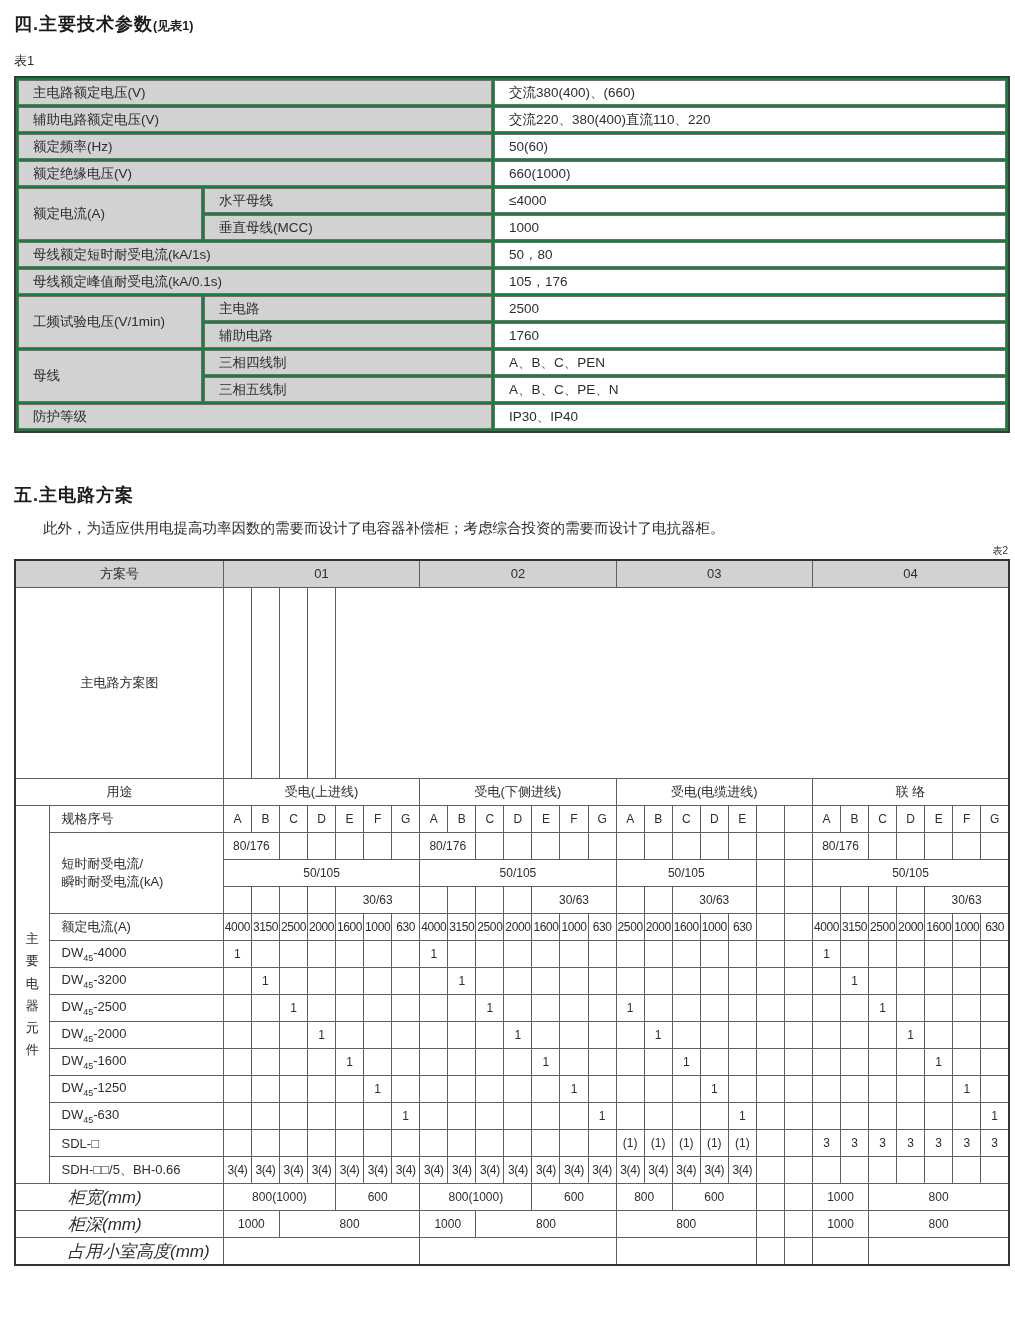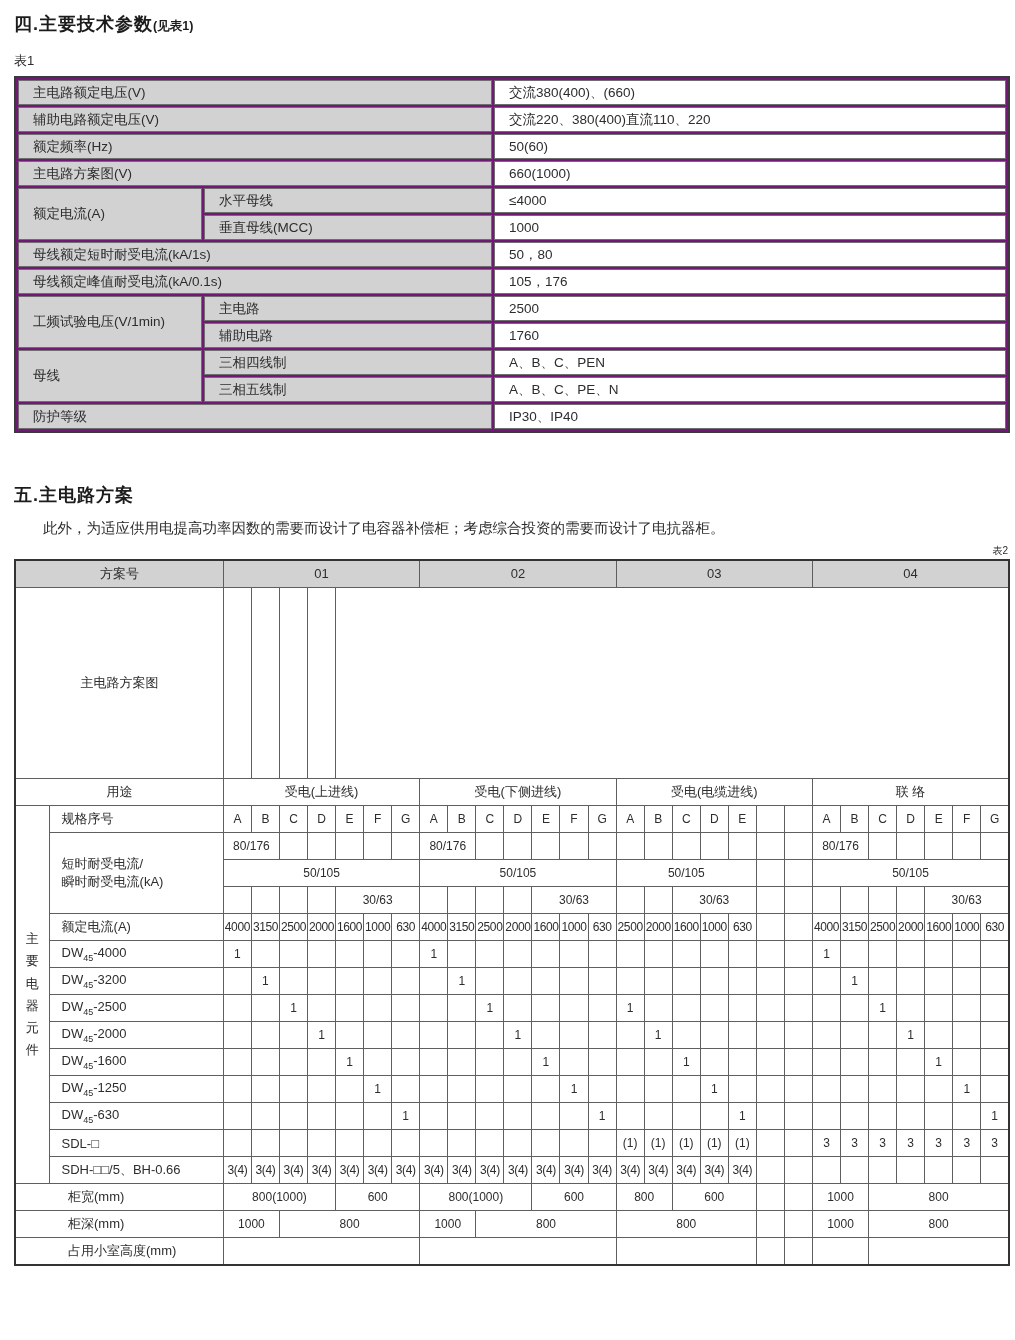--- a/index.html
+++ b/index.html
@@ -4,40 +4,40 @@
 <style>
   html,body{margin:0;padding:0;background:#fff;}
   body{width:1015px;height:1340px;font-family:"Liberation Sans","DejaVu Sans",sans-serif;color:#2d2d2d;overflow:hidden;}
   .content{margin-left:14px;width:996px;}
   .sec-title{font-weight:bold;font-size:18px;color:#1c1c1c;margin:0;letter-spacing:1px;}
   .sec-title .note{font-size:12.5px;letter-spacing:0;}
   #sec4-title{padding-top:12px;}
   .tbl-tag{text-align:left;font-size:13px;margin:16px 2px 6px 0;}
   
   table.t1{border-collapse:separate;border-spacing:2px;width:996px;table-layout:fixed;
-           border:2px solid #3a3a3a;background:#701a75;}
+           border:2px solid #3a3a3a;background:#15803d;}
   table.t1 td{border:1px solid #6e6e6e;height:23px;font-size:13.5px;padding:0 0 0 14px;
               overflow:hidden;white-space:nowrap;}
   table.t1 td.lbl{background:#d2d2d2;}
   table.t1 td.val{background:#fff;padding-left:14px;}
   
   #sec5-title{margin-top:50px;}
   .para{font-size:14.5px;line-height:2.18;text-align:justify;margin:6px 0 0 0;text-indent:2em;}
   .para2-wrap{position:relative;}
   .tag2{position:absolute;right:2px;bottom:-13px;font-size:10px;text-align:center;}
   
   table.t2{border-collapse:collapse;width:996px;table-layout:fixed;border:2px solid #333;margin-top:14px;}
   table.t2 td{border:1px solid #5f5f5f;text-align:center;padding:0;height:26px;
               font-size:12px;overflow:hidden;white-space:nowrap;}
   table.t2 td.hdr{background:#d2d2d2;font-size:13px;}
   table.t2 td.diagram-cell{height:190px;background:#fff;}
   table.t2 td.usage{font-size:13px;}
   table.t2 td.rowlabel{text-align:left;padding-left:12px;font-size:13px;white-space:pre-line;}
   table.t2 td.rowlabel sub{font-size:9px;}
-  table.t2 td.widelabel{text-align:left;padding-left:52px;font-size:13px;}
+  table.t2 td.widelabel{text-align:left;padding-left:52px;font-size:17px;font-style:italic;}
   table.t2 td.side-cell{font-size:13px;line-height:1.7;white-space:pre-line;text-align:center;padding:0;}
   table.t2 td.num{font-size:10px;letter-spacing:-0.4px;}
   table.t2 td.spec{font-size:12px;}
   svg.circ{display:block;margin:0 auto;}
   svg.circ *{vector-effect:non-scaling-stroke;}
 </style>
 </head>
 <body>
 
 <div class="content">
@@ -59,21 +59,21 @@
     </tr>
     <tr>
       <td class="lbl" colspan="2">辅助电路额定电压(V)</td>
       <td class="val">交流220、380(400)直流110、220</td>
     </tr>
     <tr>
       <td class="lbl" colspan="2">额定频率(Hz)</td>
       <td class="val">50(60)</td>
     </tr>
     <tr>
-      <td class="lbl" colspan="2">主电路方案图(V)</td>
+      <td class="lbl" colspan="2">额定绝缘电压(V)</td>
       <td class="val">660(1000)</td>
     </tr>
     <tr>
       <td class="lbl" rowspan="2">额定电流(A)</td>
       <td class="lbl">水平母线</td>
       <td class="val">≤4000</td>
     </tr>
     <tr>
       <td class="lbl">垂直母线(MCC)</td>
       <td class="val">1000</td>

